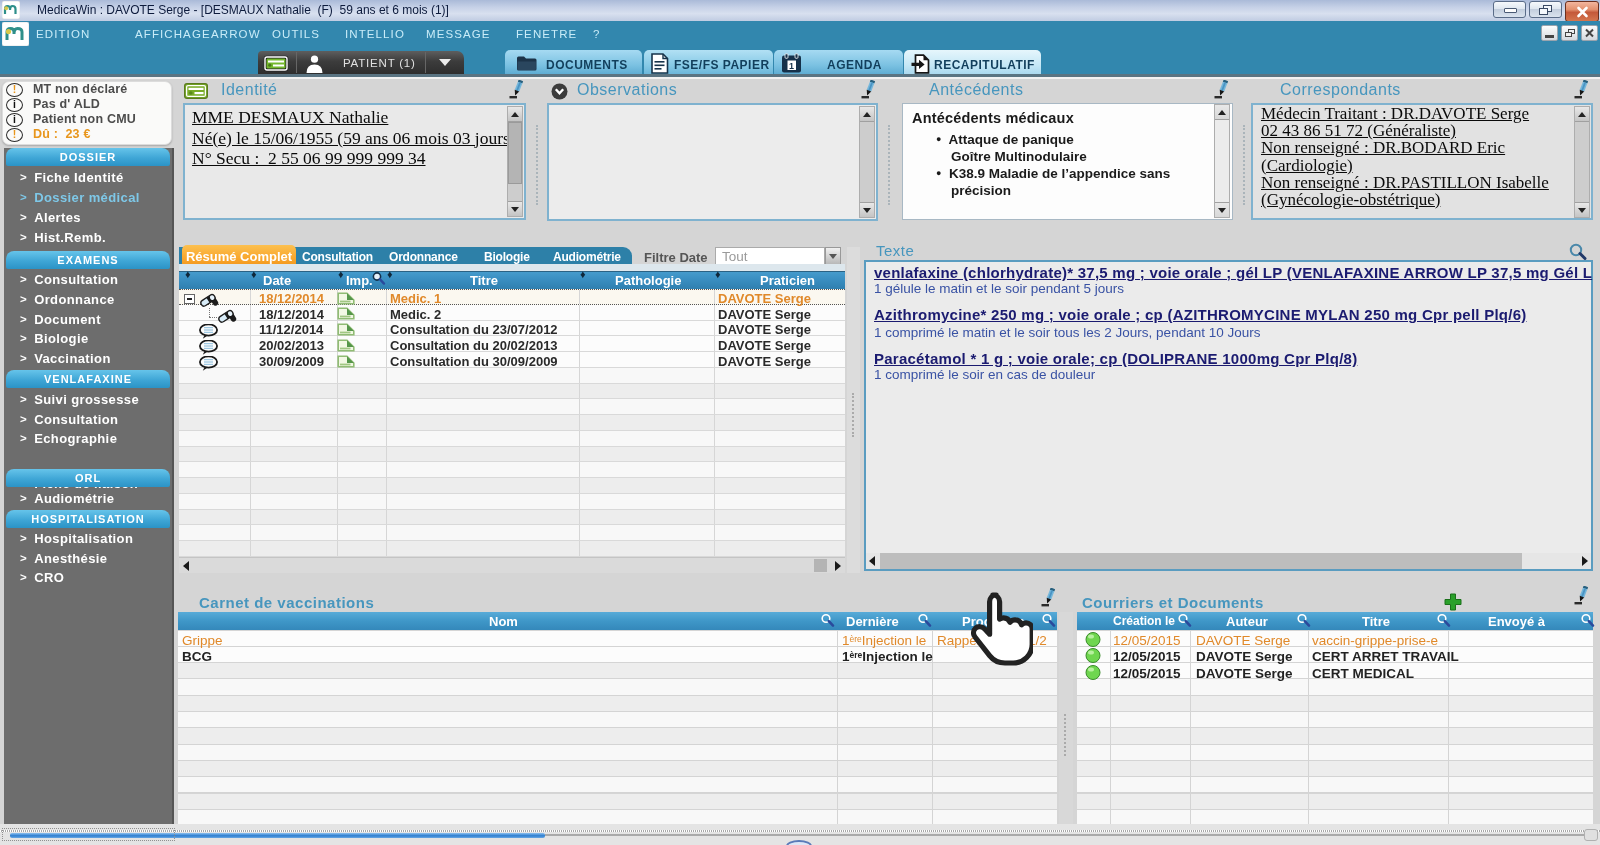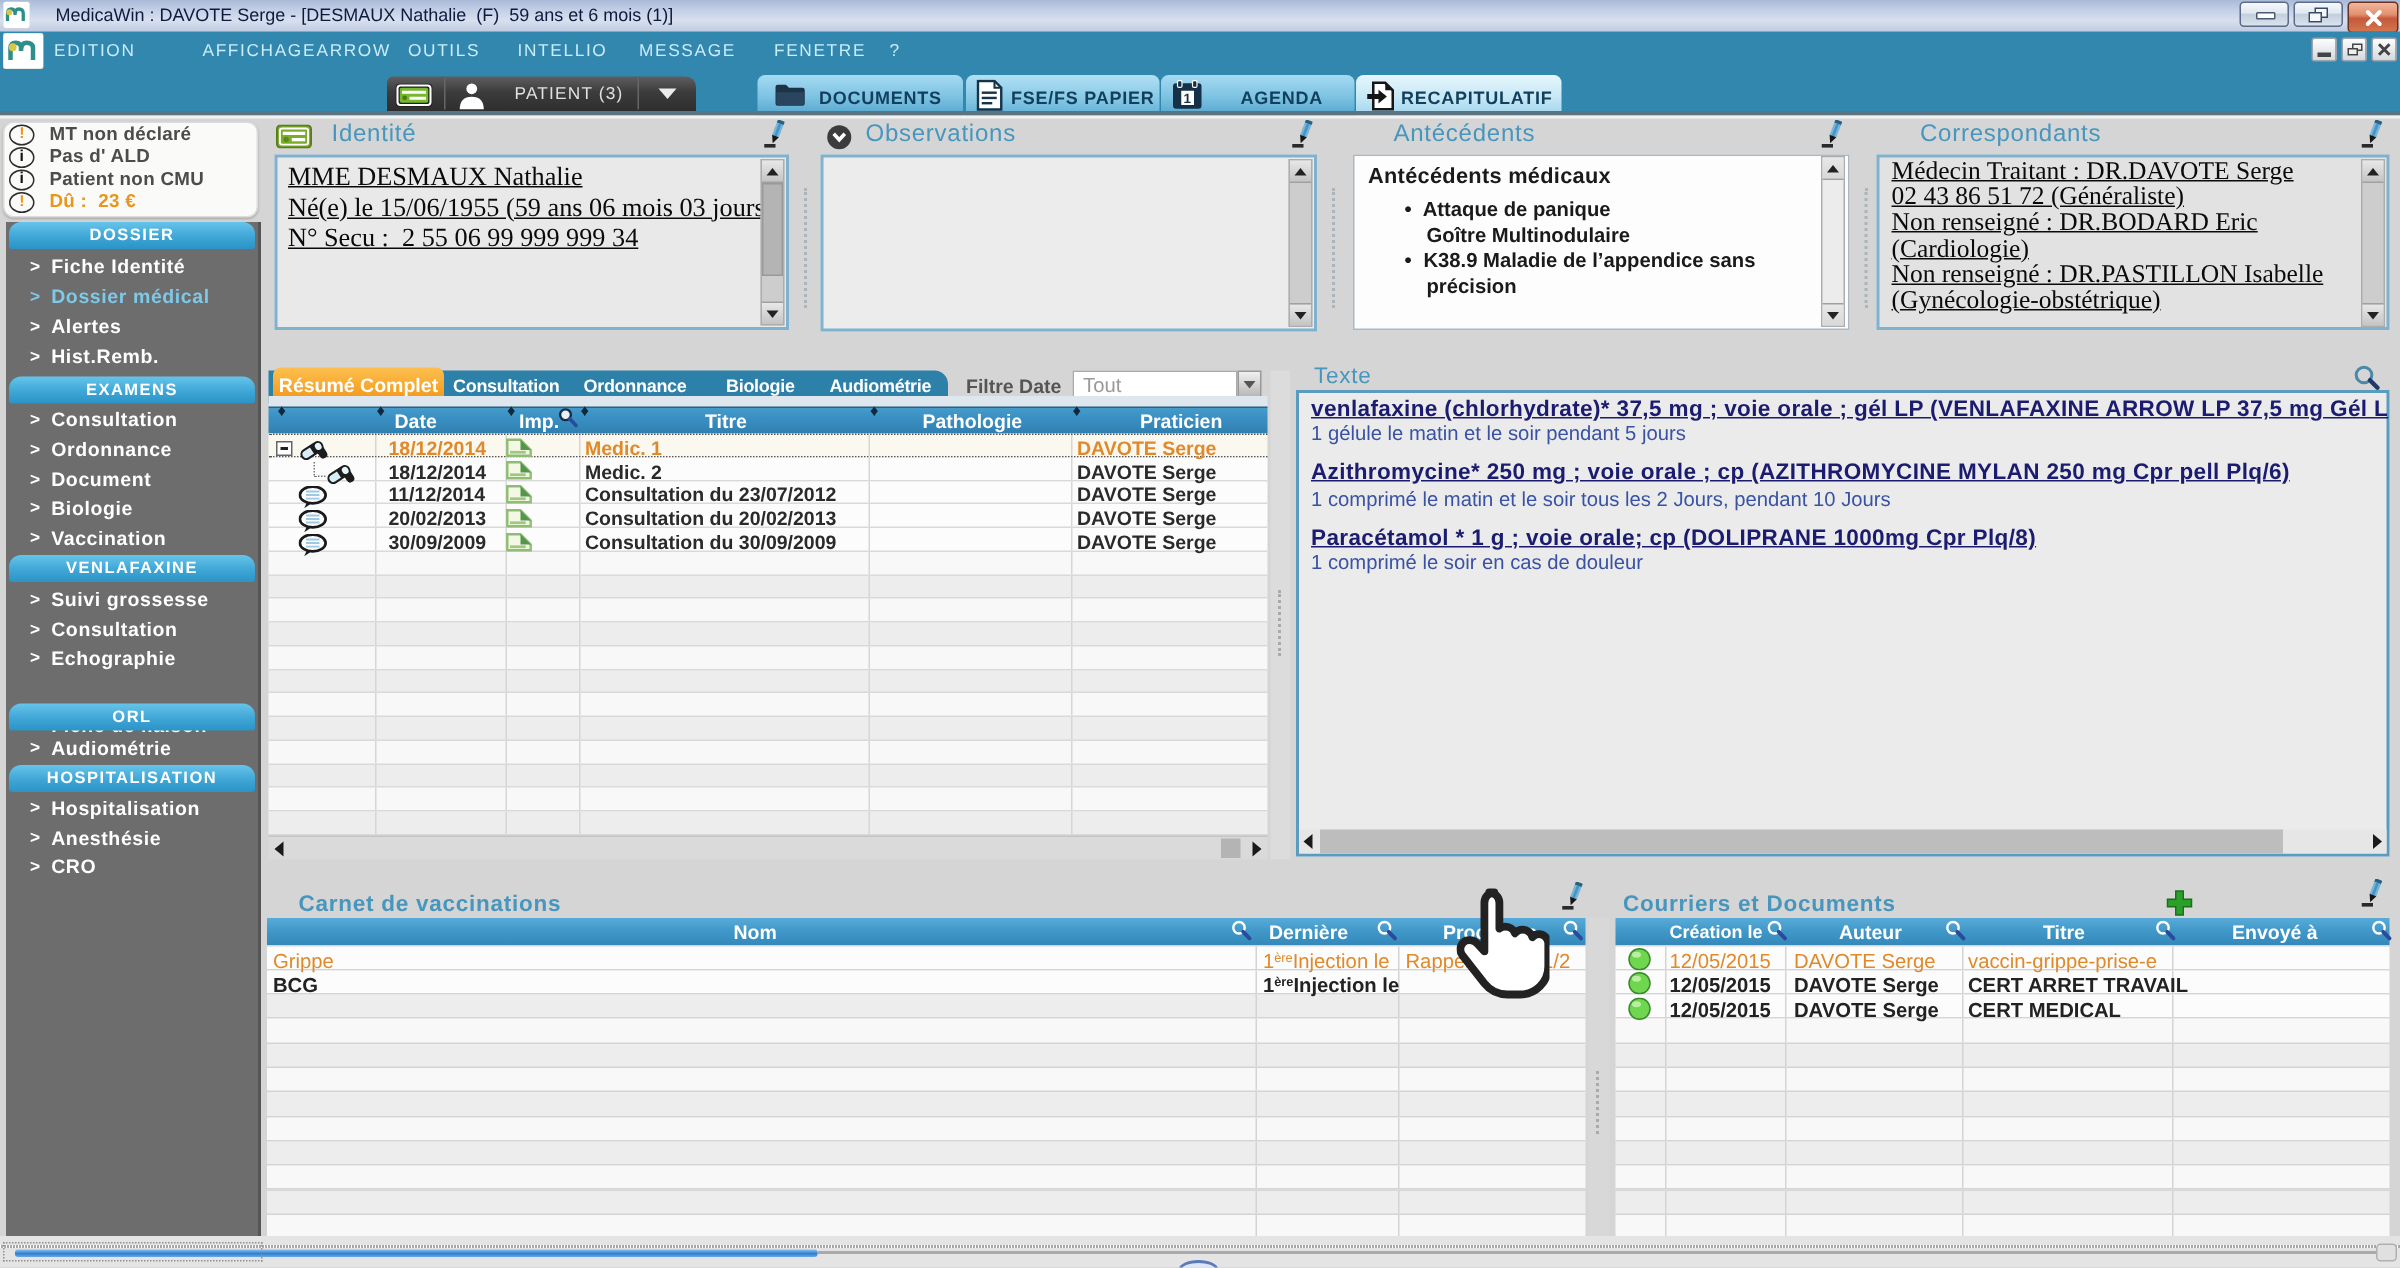--- a/index.html
+++ b/index.html
@@ -74,21 +74,21 @@
 <rect x="3.5" y="3.5" width="19" height="10" rx="1.2" fill="#74b82c"></rect>
 <rect x="5" y="5.5" width="16" height="2" fill="#fff"></rect>
     <rect x="10" y="9.5" width="11" height="2" fill="#fff"></rect>
 <circle cx="6.8" cy="10.2" r="1.6" fill="#4a7a1a"></circle>
   </svg>
 <div class="abs" style="left:296px;top:52px;width:1px;height:21px;background:#666;"></div>
 <svg class="abs" style="left:305px;top:54px;" width="19" height="19" viewBox="0 0 19 19">
 <circle cx="9.5" cy="5.2" r="3.6" fill="#fff"></circle>
 <path d="M1.5 19 Q1.5 10.5 9.5 10.5 Q17.5 10.5 17.5 19 Z" fill="#fff"></path>
   </svg>
-<div class="abs" style="left:343px;top:57px;font-size:11.5px;letter-spacing:0.8px;color:#e0e0e0;">PATIENT (3)</div>
+<div class="abs" style="left:343px;top:57px;font-size:11.5px;letter-spacing:0.8px;color:#e0e0e0;">PATIENT (1)</div>
 <div class="abs" style="left:425px;top:52px;width:1px;height:21px;background:#666;"></div>
 <div class="abs" style="left:439px;top:59px;width:0;height:0;border-left:6px solid transparent;border-right:6px solid transparent;border-top:7px solid #ececec;"></div>
 <div class="abs bluetab" style="left:505px;width:137px;">
     <span style="position:absolute;left:41px;top:8px;white-space:nowrap;">DOCUMENTS</span>
     <svg style="position:absolute;left:11px;top:5px;" width="22" height="17" viewBox="0 0 22 17">
 <path d="M1 3 Q1 1.5 2.5 1.5 L8 1.5 L10 3.5 L19 3.5 Q20.5 3.5 20.5 5 L20.5 14 Q20.5 15.5 19 15.5 L2.5 15.5 Q1 15.5 1 14 Z" fill="#1c3348"></path>
 <path d="M1.6 6.5 L19.9 6.5 L19.9 14 Q19.9 15 18.8 15 L2.7 15 Q1.6 15 1.6 14 Z" fill="#2a465e"></path>
     </svg>
   </div>
 <div class="abs bluetab" style="left:644px;width:129px;background:linear-gradient(#b2e0f4 0%,#88cae6 55%,#62b0d6 100%);">

